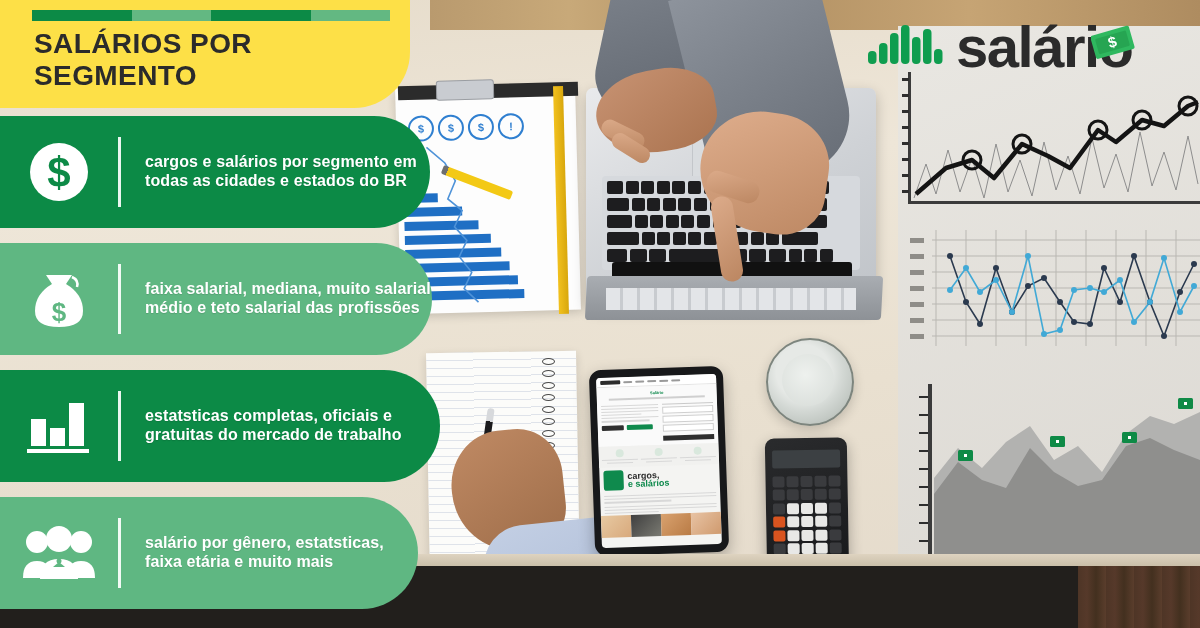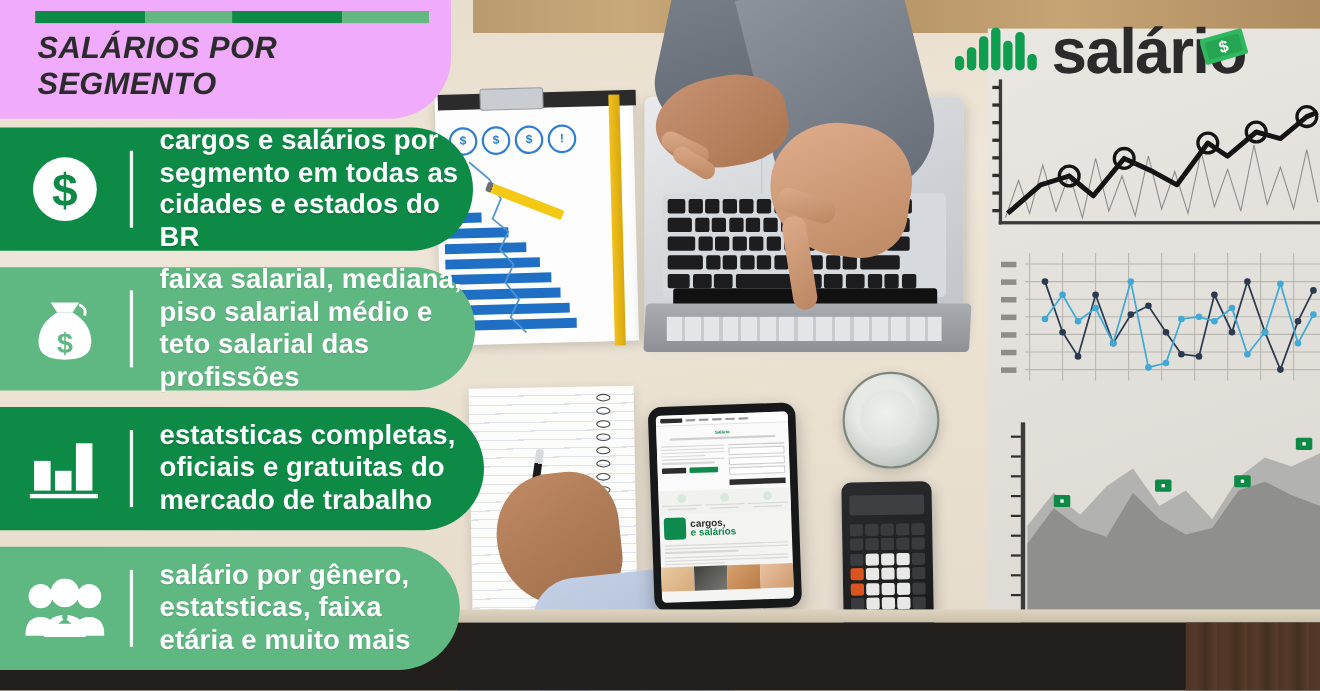--- a/index.html
+++ b/index.html
@@ -145,33 +145,33 @@
     border-radius:3px;transform:rotate(8deg);}
   .sleeve-blue{position:absolute;left:486px;top:520px;width:176px;height:120px;
     background:linear-gradient(160deg,#c3cfe4,#aab9d4);
     border-radius:40px 30px 0 0;transform:rotate(-6deg);}
   .sleeve-blue2{position:absolute;left:418px;top:556px;width:120px;height:90px;
     background:linear-gradient(150deg,#cdd7e8,#b2c0d8);border-radius:30px 40px 0 0;
     transform:rotate(4deg);}
 
   
   .title-card{position:absolute;left:0;top:0;width:410px;height:108px;
-    background:#f0abfc;border-bottom-right-radius:56px;font-style:italic;}
+    background:#fde047;border-bottom-right-radius:56px;}
   .title-stripes{position:absolute;left:32px;top:10px;width:358px;height:11px;display:flex;}
   .title-stripes i{display:block;height:100%;}
   .title-text{position:absolute;left:34px;top:28px;width:360px;
     font-size:28px;font-weight:bold;letter-spacing:.4px;color:#2b2b2b;
     font-family:"Liberation Sans",sans-serif;}
 
   
   .feature{position:absolute;left:0;display:flex;align-items:center;
     border-top-right-radius:999px;border-bottom-right-radius:999px;color:#fff;}
   .f-icon{width:118px;flex:0 0 118px;display:flex;align-items:center;justify-content:center;}
   .f-div{width:3px;height:62%;background:rgba(255,255,255,.92);flex:0 0 3px;}
-  .f-text{padding-left:24px;font-size:25px;font-weight:bold;line-height:1.18;
+  .f-text{padding-left:24px;font-size:16px;font-weight:bold;line-height:1.18;
     letter-spacing:.1px;text-shadow:0 1px 1px rgba(0,0,0,.12);}
 
   svg.ic{display:block;}
 </style>
 </head>
 <body>
 
 <div id="banner">
 
   <div class="photo">
@@ -620,21 +620,21 @@
   <div class="feature" style="top:243px;height:112px;width:432px;background:#5fb782;">
     <div class="f-icon">
       <svg class="ic" width="62" height="64" viewBox="0 0 62 64">
         <path d="M18 8 h26 l-6 9 h-14 z" fill="#ffffff"></path>
         <path d="M44 10 q7 3 5 10" stroke="#ffffff" stroke-width="2.5" fill="none"></path>
         <path d="M24 17 h14 q17 10 17 27 q0 16 -24 16 q-24 0 -24 -16 q0 -17 17 -27 z" fill="#ffffff"></path>
         <text x="31" y="54" font-size="26" font-weight="bold" fill="#5fb782" text-anchor="middle" font-family="Liberation Sans, sans-serif">$</text>
       </svg>
     </div>
     <div class="f-div"></div>
-    <div class="f-text">faixa salarial, mediana, piso salarial médio e teto salarial das profissões</div>
+    <div class="f-text">faixa salarial, mediana, muito salarial médio e teto salarial das profissões</div>
   </div>
 
   <div class="feature" style="top:370px;height:112px;width:440px;background:#0c8a46;">
     <div class="f-icon">
       <svg class="ic" width="64" height="62" viewBox="0 0 64 62">
         <g fill="#ffffff">
           <rect x="4" y="24" width="15" height="27"></rect>
           <rect x="23" y="33" width="15" height="18"></rect>
           <rect x="42" y="8" width="15" height="43"></rect>
           <rect x="0" y="54" width="62" height="4"></rect>

